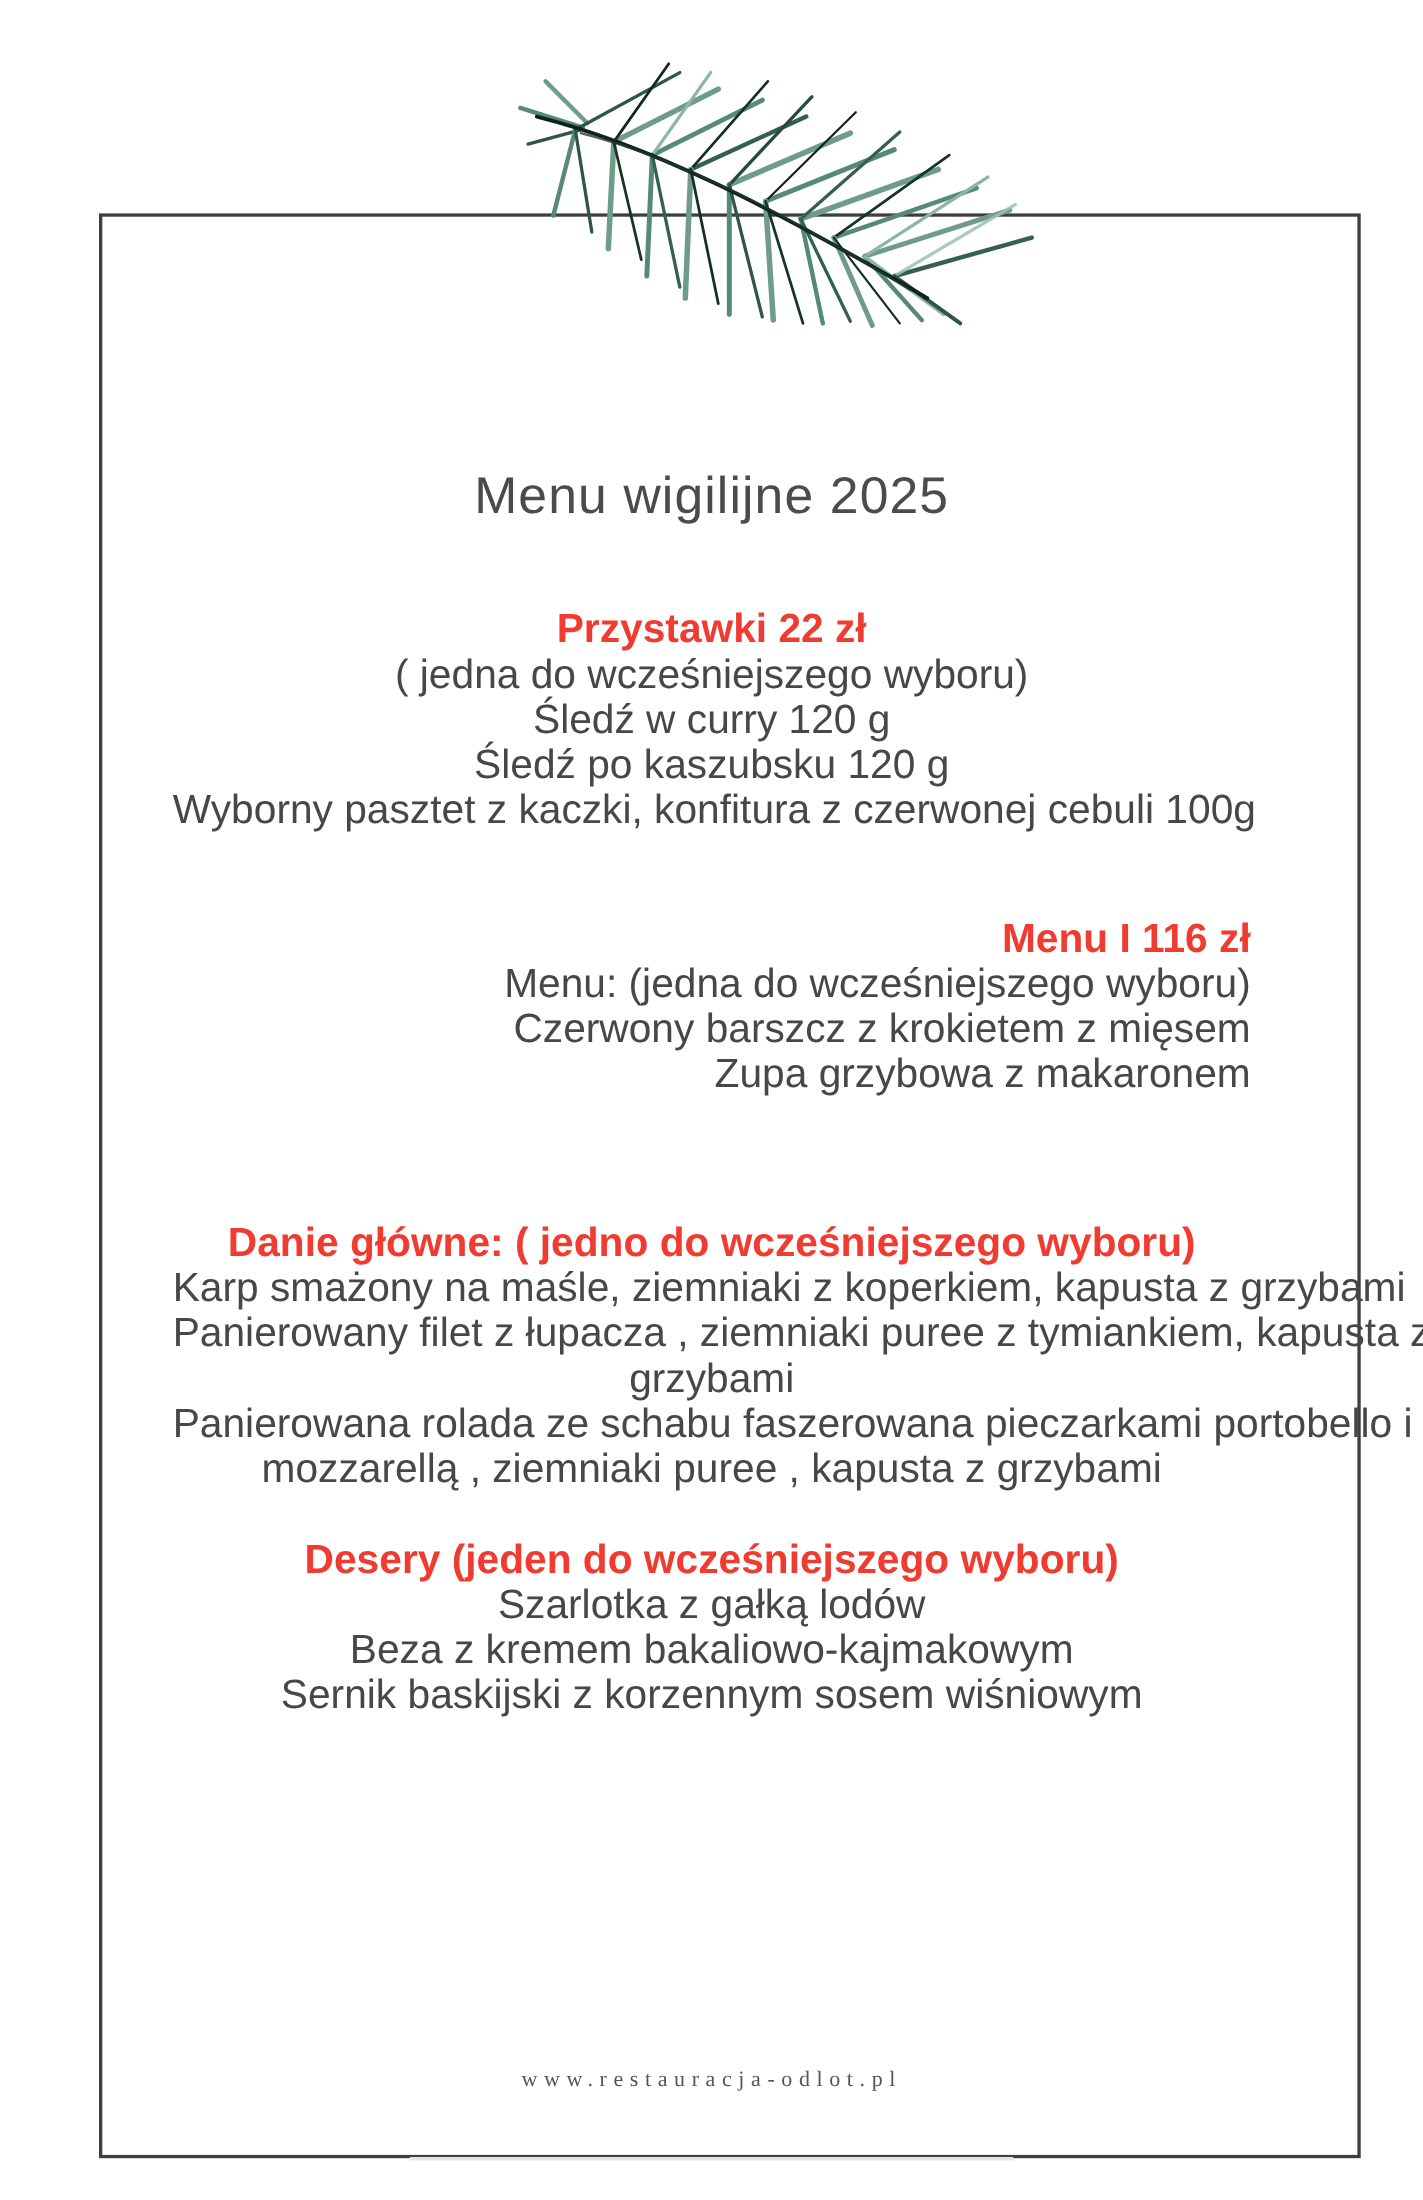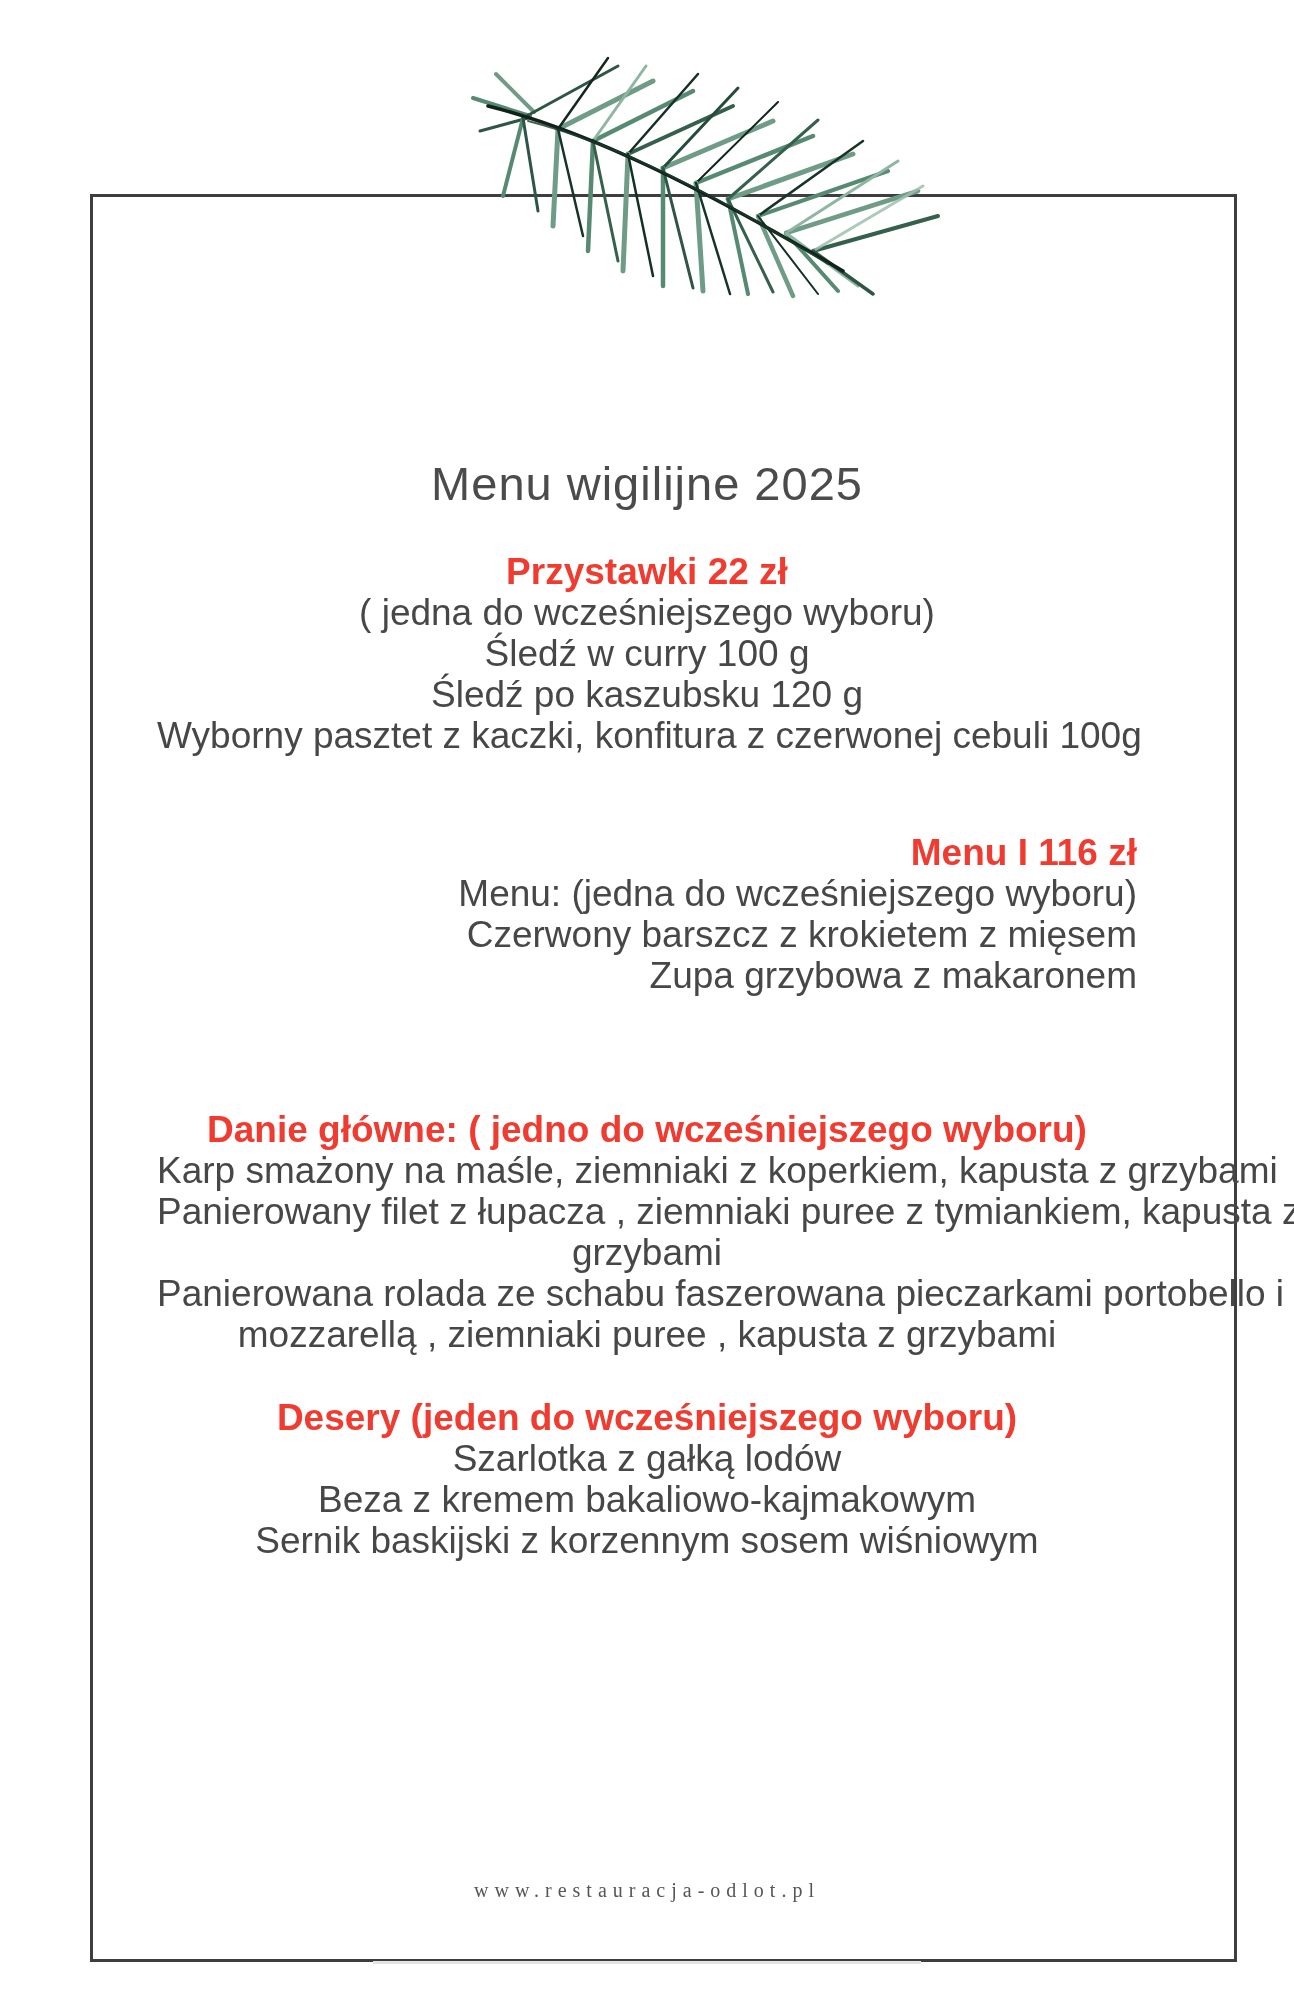--- a/index.html
+++ b/index.html
@@ -42,21 +42,20 @@
   .page-title {
     position: absolute;
     left: 0; width: 1294px;
     top: 422px;
     text-align: center;
     font-size: 47px;
     line-height: 56px;
     letter-spacing: 1px;
     color: #4b4b4b;
     z-index: 2;
-    margin-top: 34px;
   }
   .section {
     position: absolute;
     left: 157px; width: 980px;
     text-align: center;
     font-size: 37px;
     line-height: 41px;
     color: #474747;
     z-index: 2;
   }
@@ -140,21 +139,21 @@
       <path d="M20,70 C120,95 230,150 375,235" stroke="#10231a" stroke-width="3.5"></path>
       <path d="M60,85 C150,108 250,160 360,228" stroke="#1c3a2d" stroke-width="2" opacity="0.8"></path>
     </g>
   </svg>
 
   <div class="page-title">Menu wigilijne 2025</div>
 
   <div class="section sec-przystawki">
     <div class="heading line">Przystawki 22 zł</div>
     <div class="line">( jedna do wcześniejszego wyboru)</div>
-    <div class="line">Śledź w curry 100 g</div>
+    <div class="line">Śledź w curry 120 g</div>
     <div class="line">Śledź po kaszubsku 120 g</div>
     <div class="line">Wyborny pasztet z kaczki, konfitura z czerwonej cebuli 100g</div>
   </div>
 
   <div class="section sec-menu1">
     <div class="heading line">Menu I 116 zł</div>
     <div class="line">Menu: (jedna do wcześniejszego wyboru)</div>
     <div class="line">Czerwony barszcz z krokietem z mięsem</div>
     <div class="line">Zupa grzybowa z makaronem</div>
   </div>

